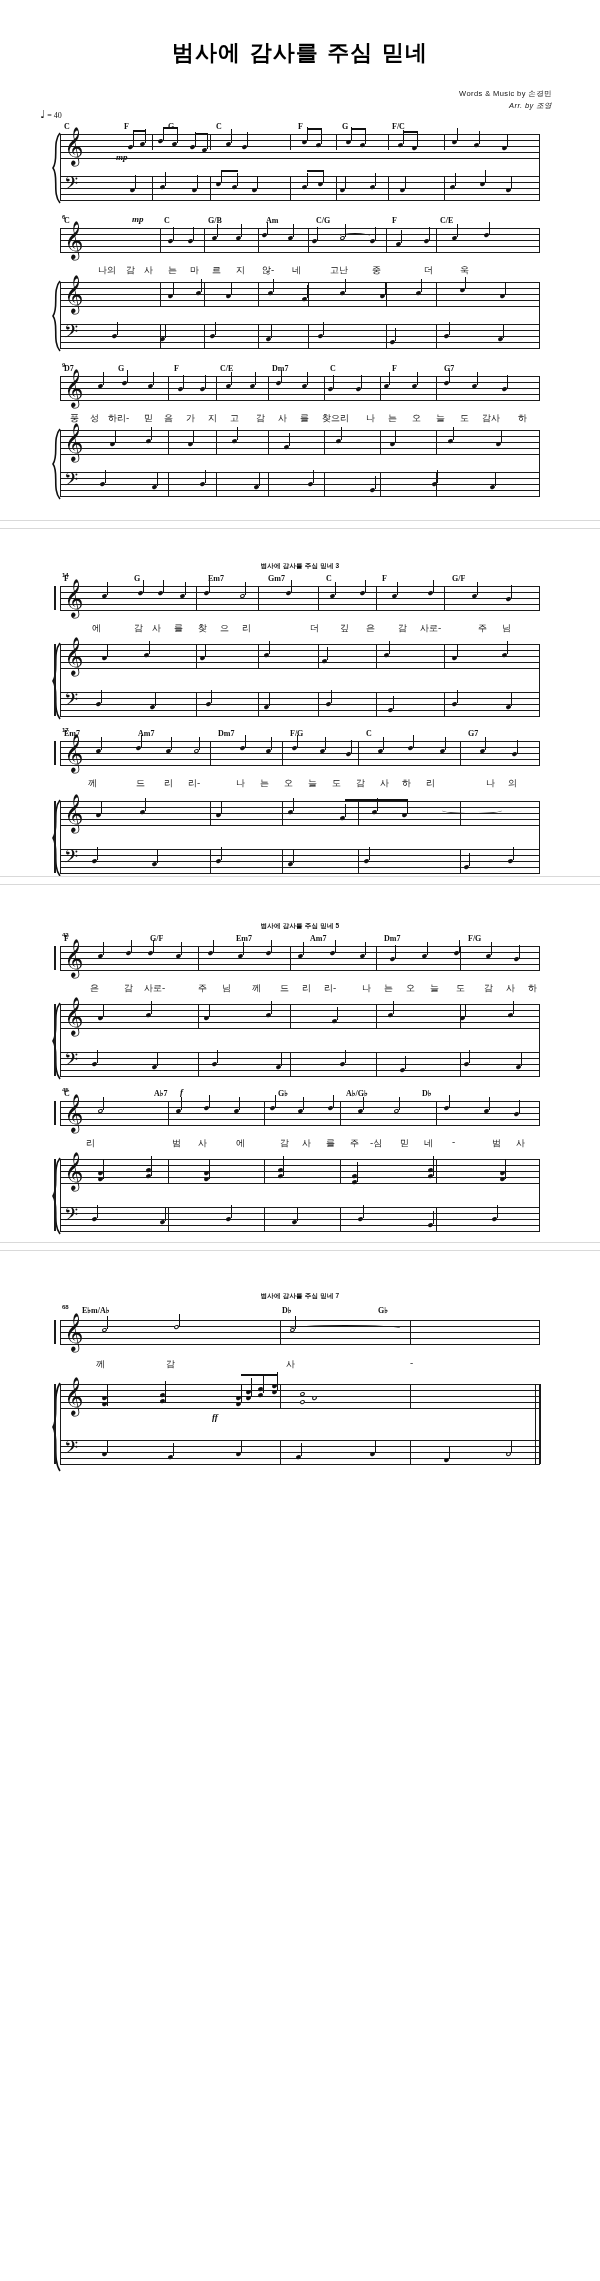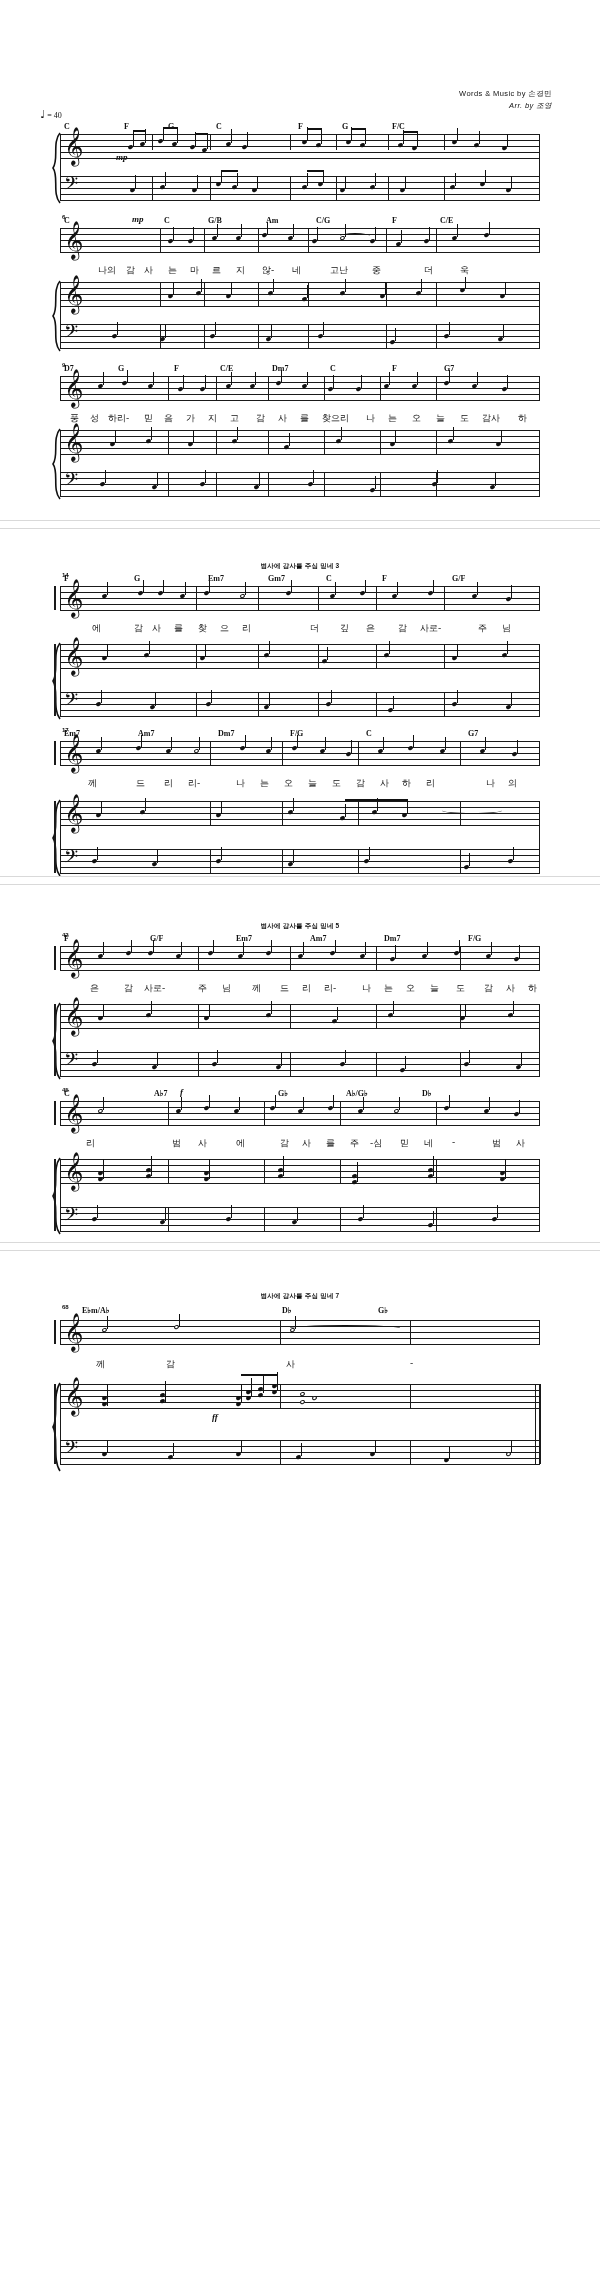--- a/index.html
+++ b/index.html
@@ -189,20 +189,21 @@
     border-bottom: 1px solid #111;
     border-radius: 50%;
     height: 6px;
   }
 </style>
 </head>
 <body>
 
 <div class="page">
 
+  <div class="title">범사에 감사를 주심 믿네</div>
 
   <div class="credits">
     <div>Words &amp; Music by 손경민</div>
     <div class="arr">Arr. by 조영</div>
   </div>
 
   <div class="tempo" style="left:40px; top:108px;">
     <span class="nq">♩</span>
     <span>= 40</span>
   </div>

